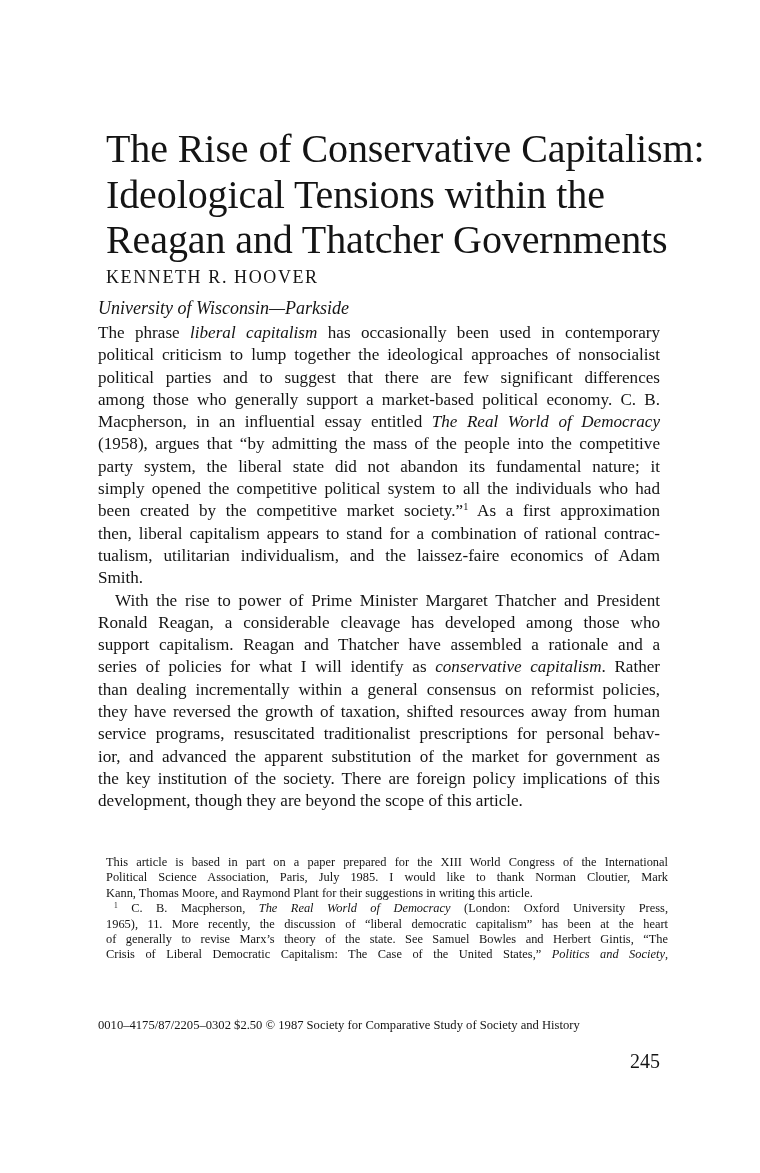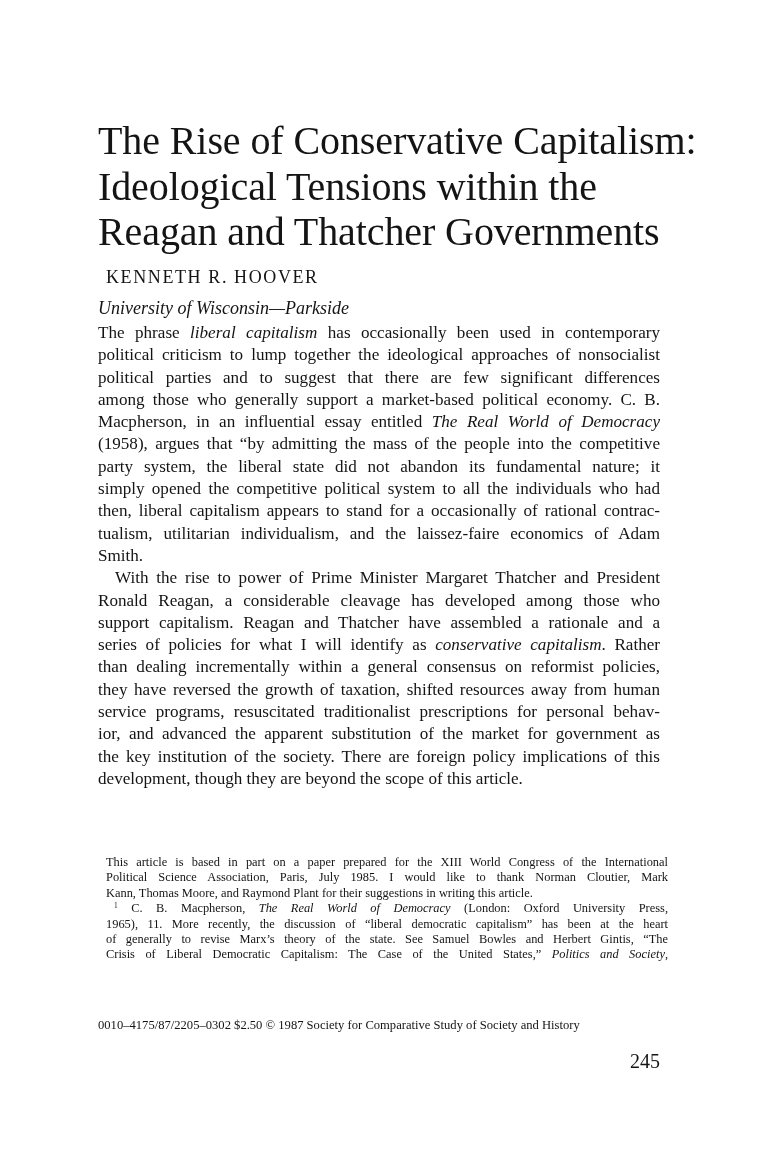--- a/index.html
+++ b/index.html
@@ -1,19 +1,19 @@
 <!DOCTYPE html>
 <html><head>
 <meta charset="utf-8">
 <style>
   html, body { margin: 0; padding: 0; background: #ffffff; }
   body { width: 760px; height: 1173px; position: relative; overflow: hidden;
          font-family: "Liberation Serif", "DejaVu Serif", serif; color: #141414; }
   .page { position: absolute; left: 98px; top: 0; width: 562px; }
-  .title { position: absolute; left: 0; top: 118px; width: 600px; font-size: 40px; line-height: 45.5px; margin: 0; font-weight: normal; letter-spacing: -0.1px; }
+  .title { position: absolute; left: 0; top: 118px; width: 600px; font-size: 40px; line-height: 45.5px; margin: 8px; font-weight: normal; letter-spacing: -0.1px; }
   .title .tl { display: block; white-space: nowrap; }
   .author { position: absolute; left: 0; top: 259px; font-size: 18px; letter-spacing: 1.6px; margin: 8px; white-space: nowrap; }
   .affil { position: absolute; left: 0; top: 298px; font-size: 18px; font-style: italic; margin: 0; white-space: nowrap; }
   .body { position: absolute; left: 0; top: 322px; width: 562px; font-size: 17.1px; line-height: 22.3px; }
   .ln { display: block; text-align: justify; text-align-last: justify; white-space: nowrap; overflow: visible; height: 22.3px; }
   .ln.last { text-align-last: left; }
   .ln.indent { padding-left: 17px; }
   .notes { position: absolute; left: 8px; top: 855px; width: 562px; font-size: 12.4px; line-height: 15.4px; }
   .notes .ln { height: 15.4px; }
   .notes .indent { padding-left: 8px; }
@@ -39,21 +39,22 @@
   <div class="body">
     <div>
       <span class="ln"><span>The phrase </span><i>liberal capitalism</i><span> has occasionally been used in contemporary</span></span>
       <span class="ln">political criticism to lump together the ideological approaches of nonsocialist</span>
       <span class="ln">political parties and to suggest that there are few significant differences</span>
       <span class="ln">among those who generally support a market-based political economy. C. B.</span>
       <span class="ln"><span>Macpherson, in an influential essay entitled </span><i>The Real World of Democracy</i></span>
       <span class="ln">(1958), argues that “by admitting the mass of the people into the competitive</span>
       <span class="ln">party system, the liberal state did not abandon its fundamental nature; it</span>
       <span class="ln">simply opened the competitive political system to all the individuals who had</span>
-      <span class="ln">then, liberal capitalism appears to stand for a occasionally of rational contrac-</span>
+      <span class="ln"><span>been created by the competitive market society.”</span><sup>1</sup><span> As a first approximation</span></span>
+      <span class="ln">then, liberal capitalism appears to stand for a combination of rational contrac-</span>
       <span class="ln">tualism, utilitarian individualism, and the laissez-faire economics of Adam</span>
       <span class="ln last">Smith.</span>
     </div>
     <div>
       <span class="ln indent">With the rise to power of Prime Minister Margaret Thatcher and President</span>
       <span class="ln">Ronald Reagan, a considerable cleavage has developed among those who</span>
       <span class="ln">support capitalism. Reagan and Thatcher have assembled a rationale and a</span>
       <span class="ln"><span>series of policies for what I will identify as </span><i>conservative capitalism</i><span>. Rather</span></span>
       <span class="ln">than dealing incrementally within a general consensus on reformist policies,</span>
       <span class="ln">they have reversed the growth of taxation, shifted resources away from human</span>

